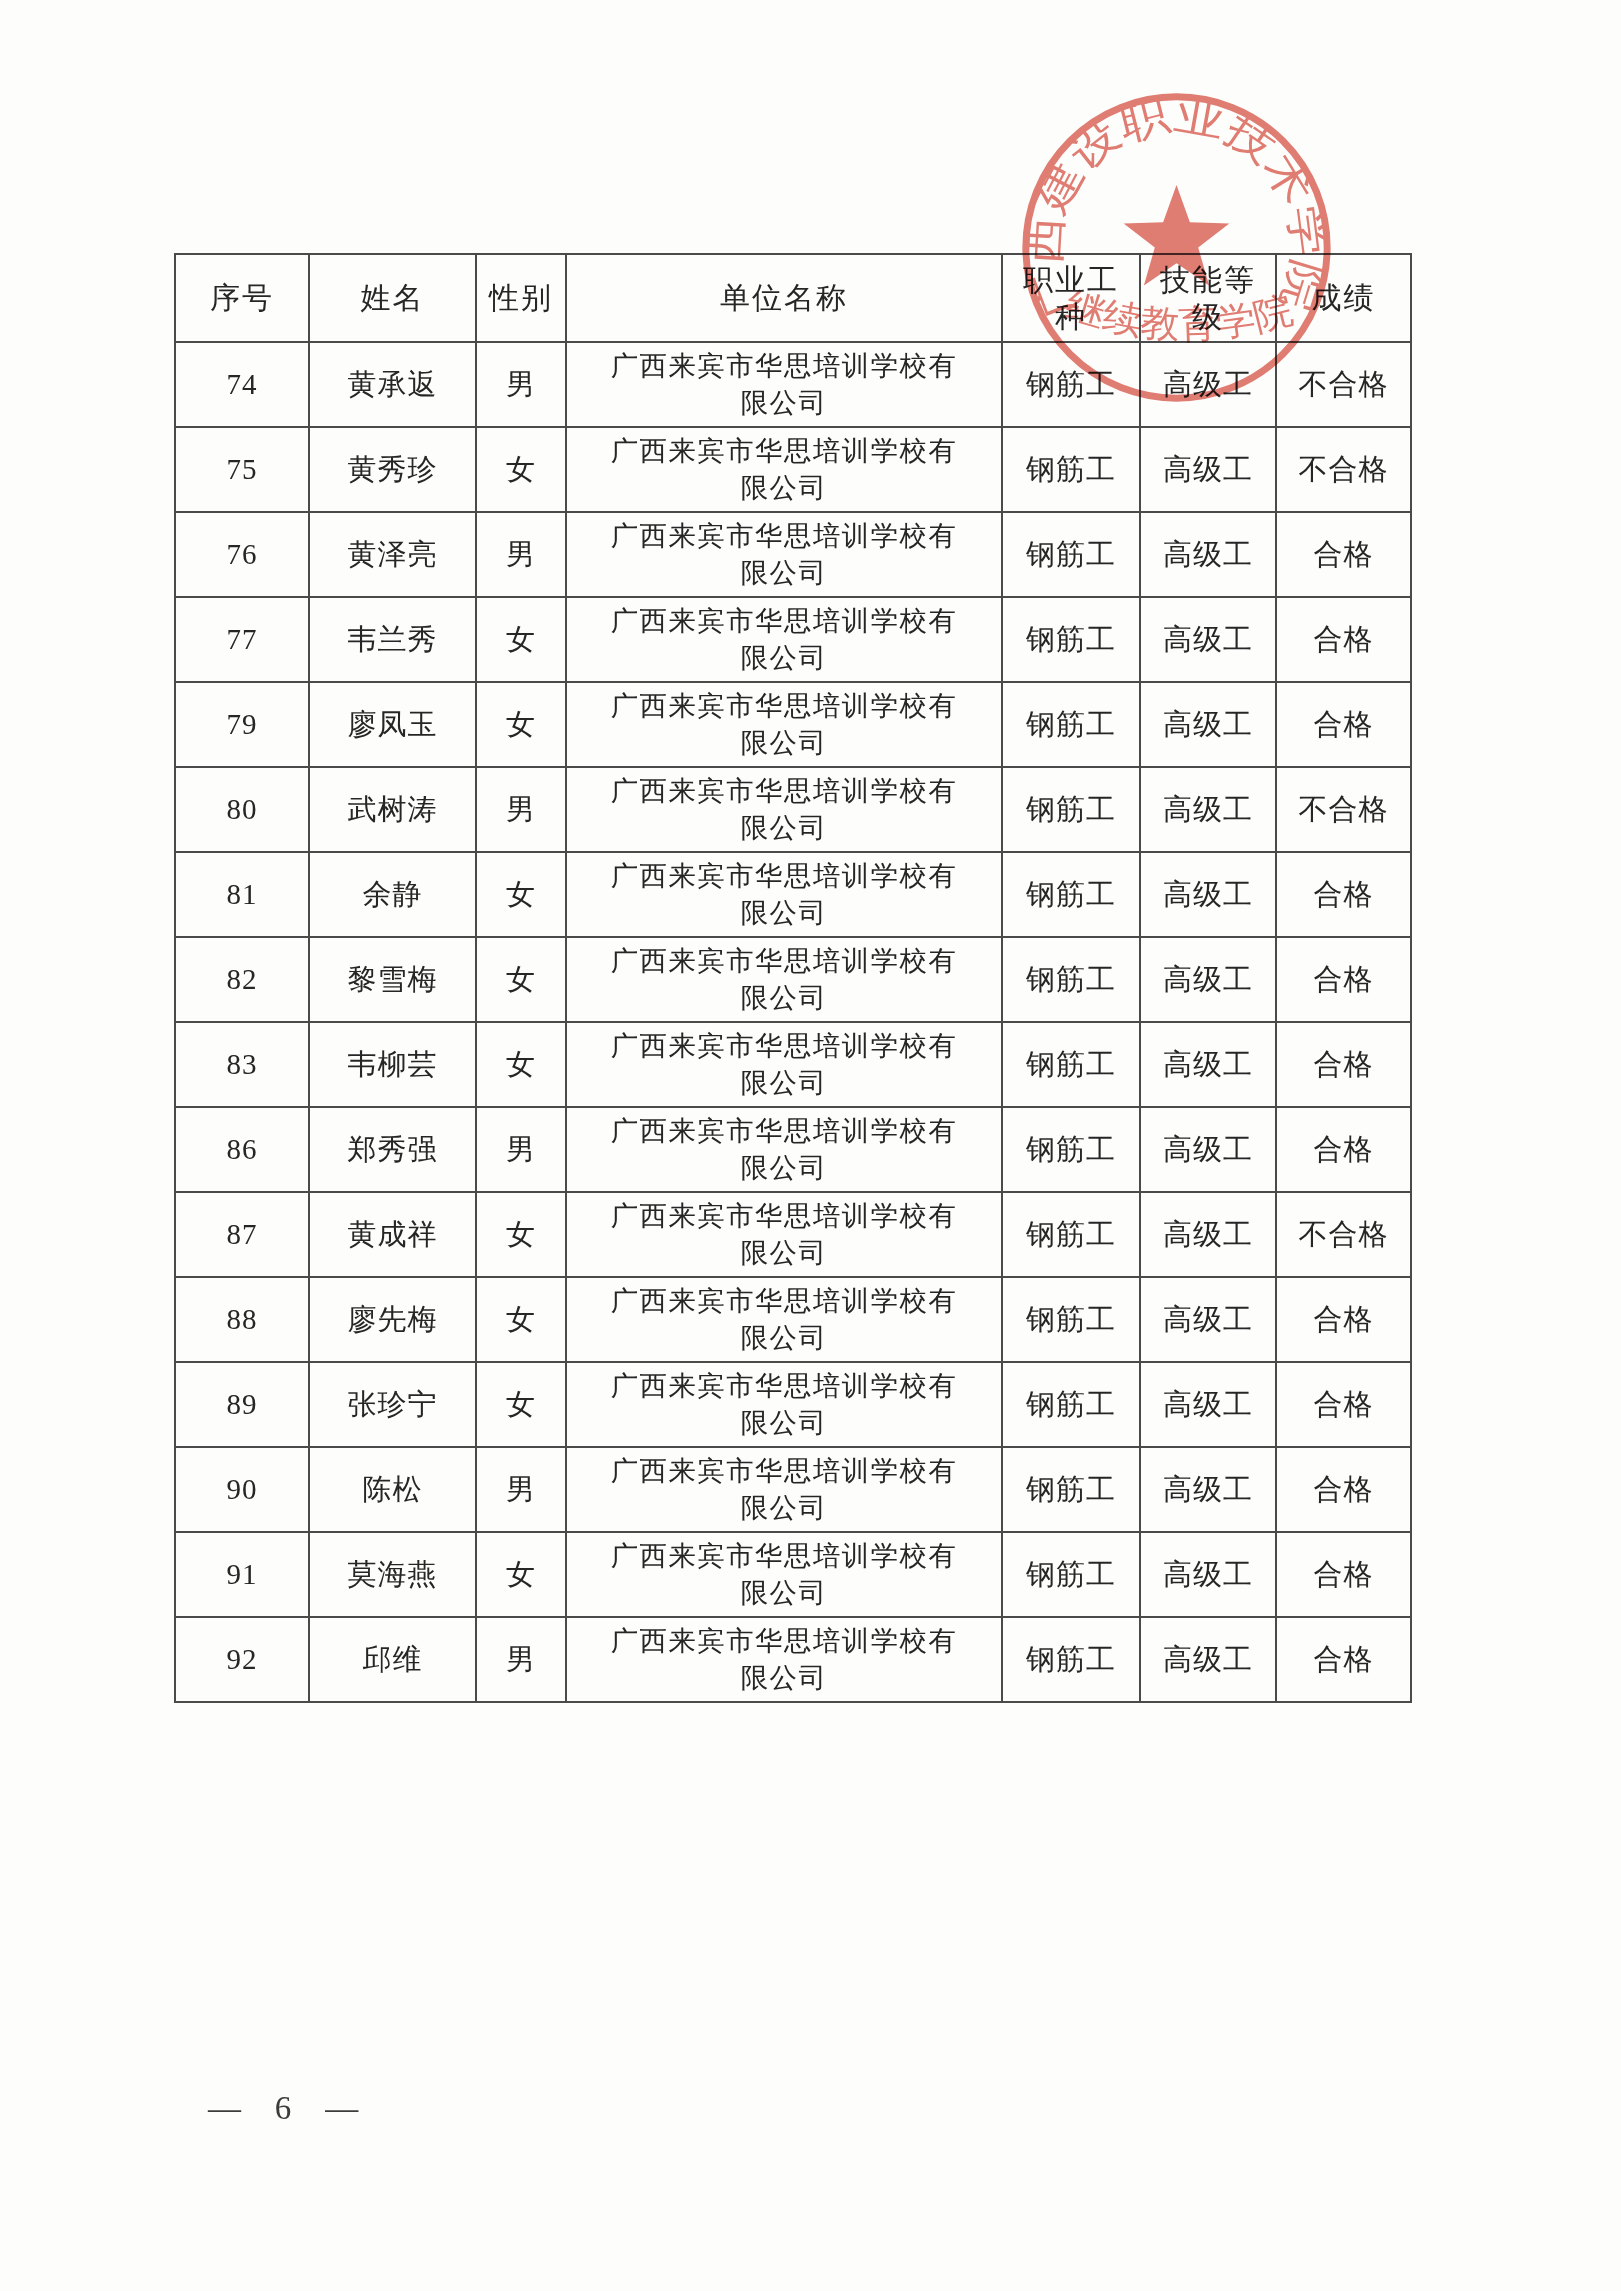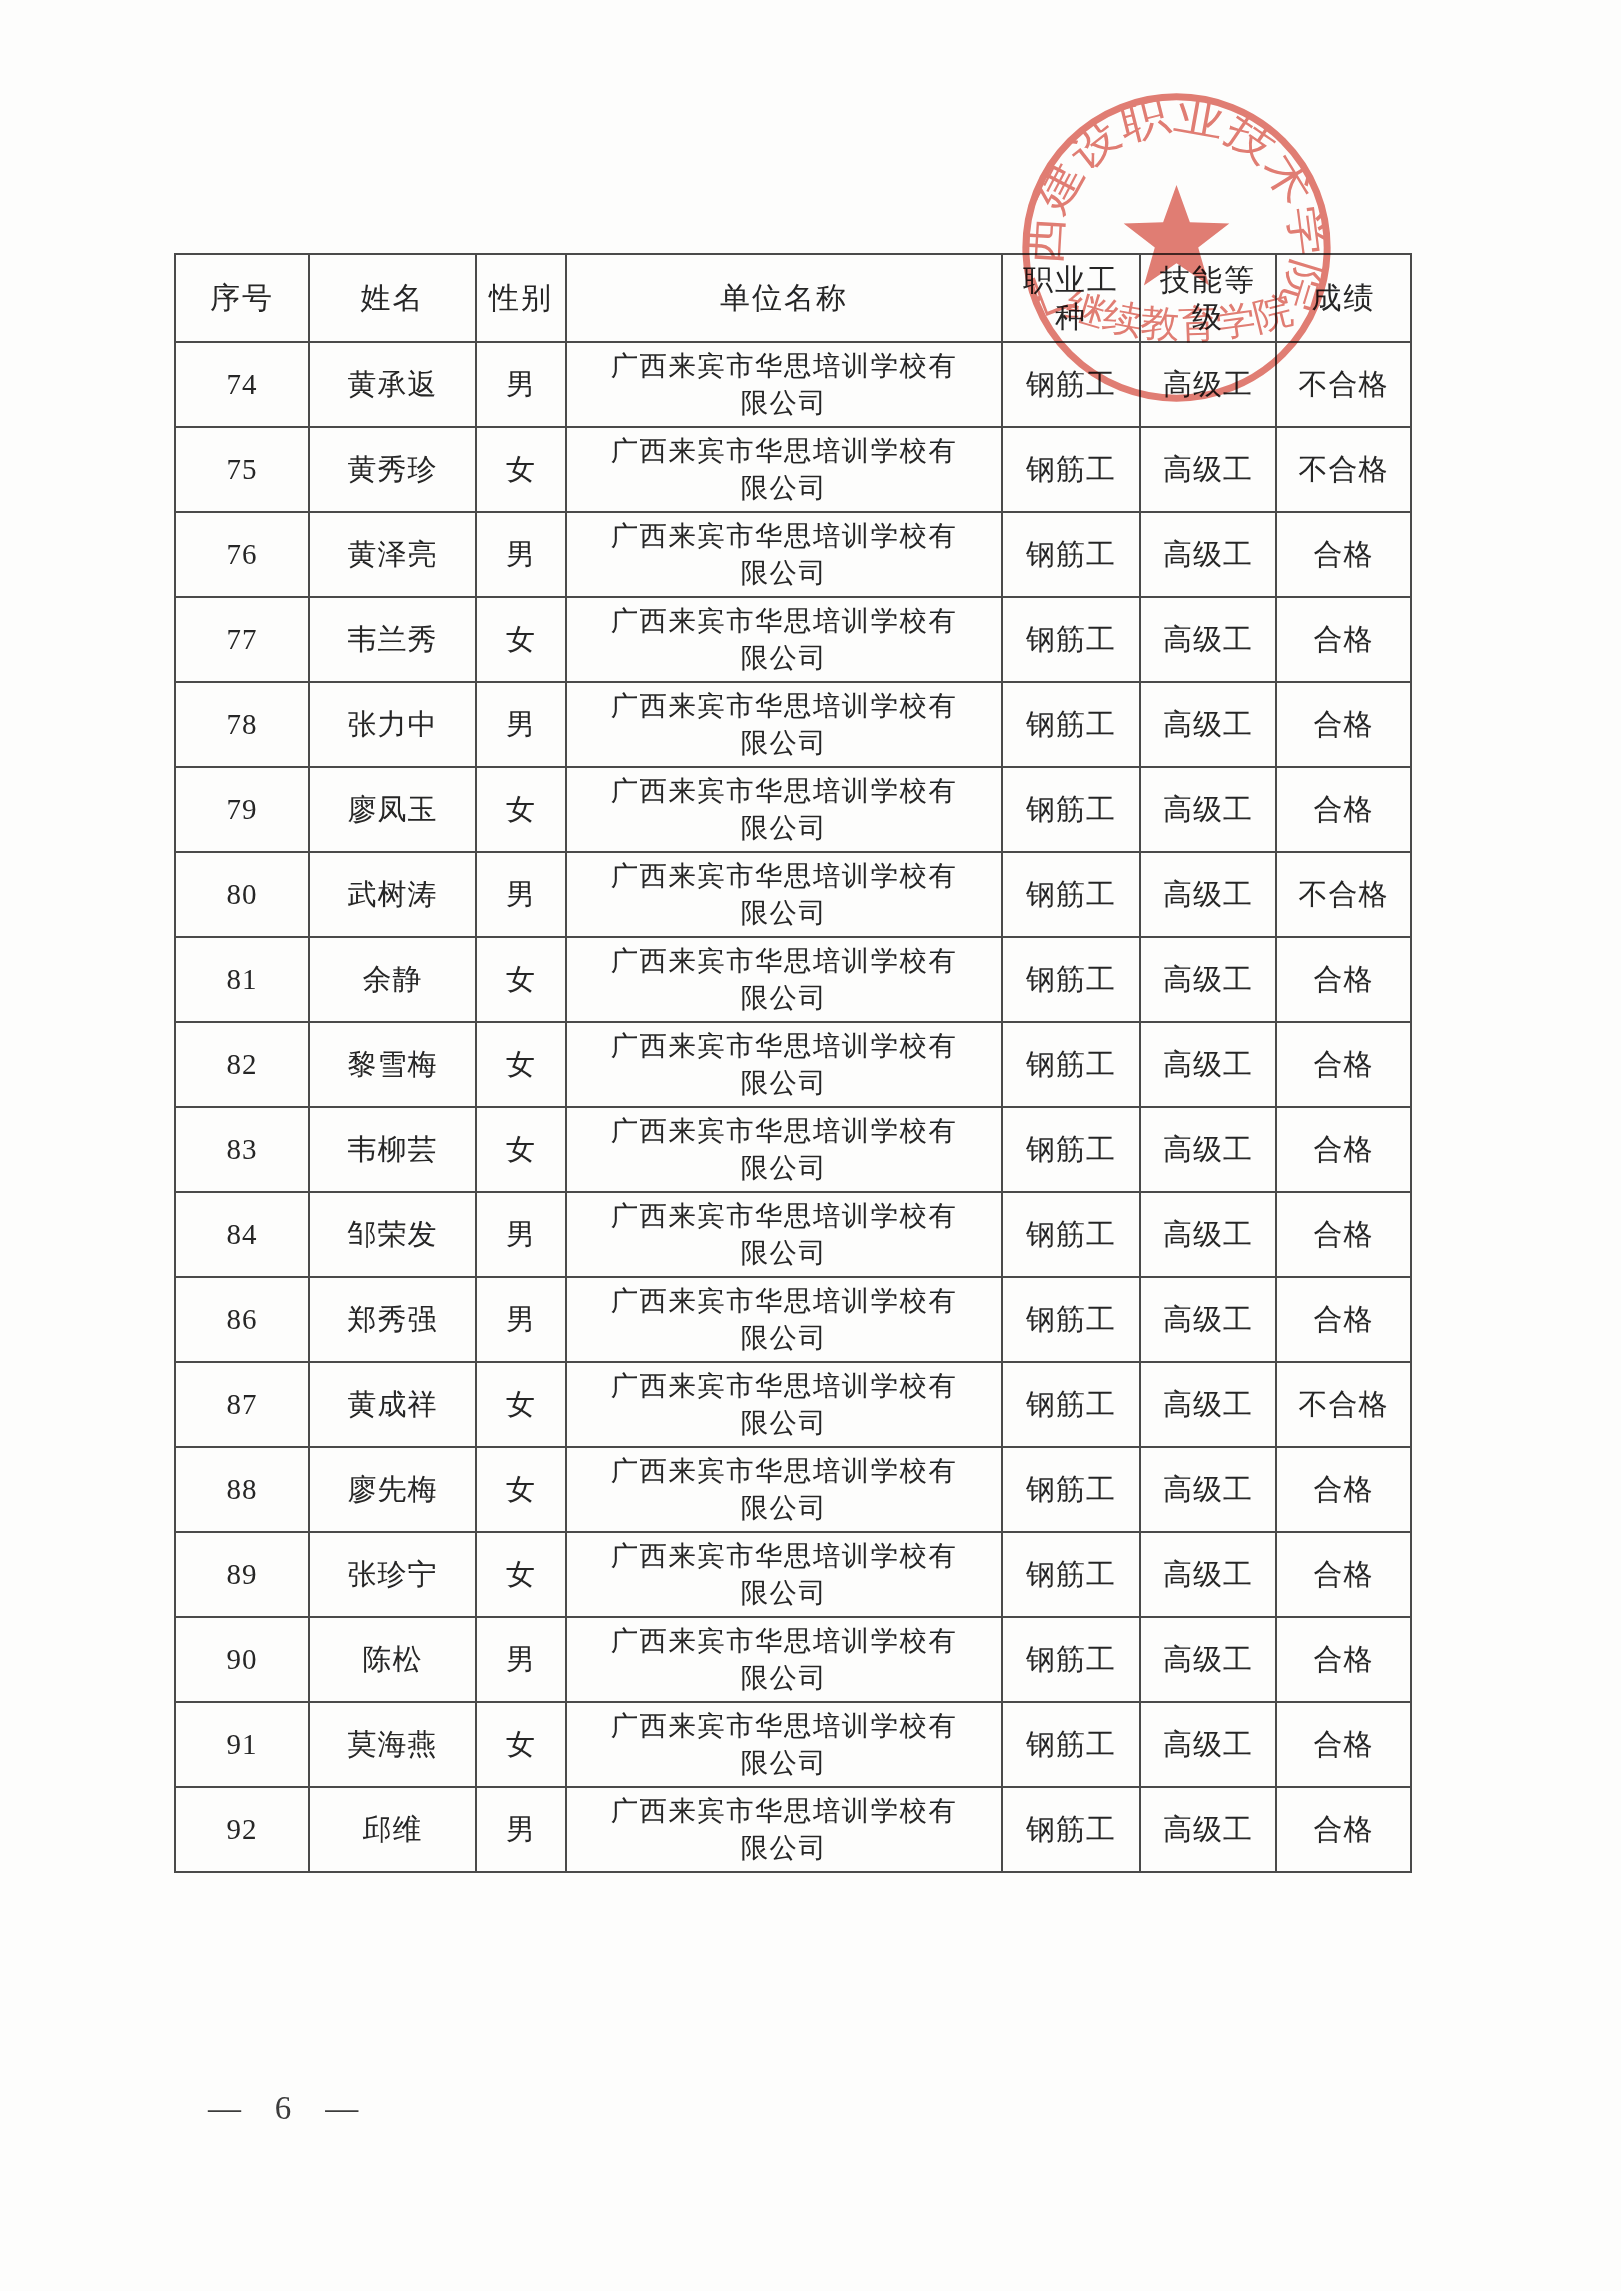--- a/index.html
+++ b/index.html
@@ -124,29 +124,20 @@
     <tr>
       <td>77</td>
       <td>韦兰秀</td>
       <td>女</td>
       <td><span class="company">广西来宾市华思培训学校有限公司</span></td>
       <td>钢筋工</td>
       <td>高级工</td>
       <td>合格</td>
     </tr>
 
-    <tr>
-      <td>78</td>
-      <td>张力中</td>
-      <td>男</td>
-      <td><span class="company">广西来宾市华思培训学校有限公司</span></td>
-      <td>钢筋工</td>
-      <td>高级工</td>
-      <td>合格</td>
-    </tr>
 
     <tr>
       <td>79</td>
       <td>廖凤玉</td>
       <td>女</td>
       <td><span class="company">广西来宾市华思培训学校有限公司</span></td>
       <td>钢筋工</td>
       <td>高级工</td>
       <td>合格</td>
     </tr>
@@ -184,29 +175,20 @@
     <tr>
       <td>83</td>
       <td>韦柳芸</td>
       <td>女</td>
       <td><span class="company">广西来宾市华思培训学校有限公司</span></td>
       <td>钢筋工</td>
       <td>高级工</td>
       <td>合格</td>
     </tr>
 
-    <tr>
-      <td>84</td>
-      <td>邹荣发</td>
-      <td>男</td>
-      <td><span class="company">广西来宾市华思培训学校有限公司</span></td>
-      <td>钢筋工</td>
-      <td>高级工</td>
-      <td>合格</td>
-    </tr>
 
 
     <tr>
       <td>86</td>
       <td>郑秀强</td>
       <td>男</td>
       <td><span class="company">广西来宾市华思培训学校有限公司</span></td>
       <td>钢筋工</td>
       <td>高级工</td>
       <td>合格</td>

